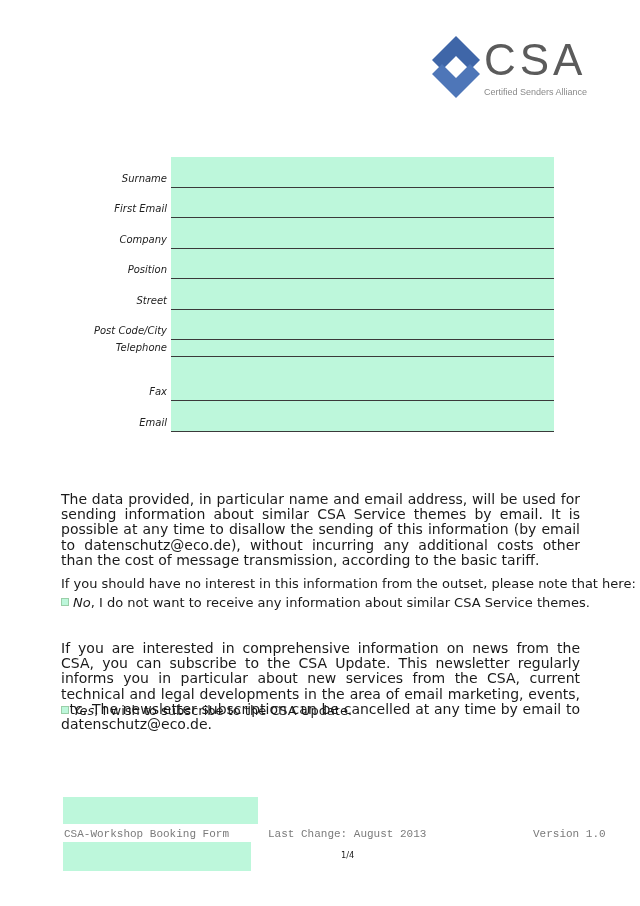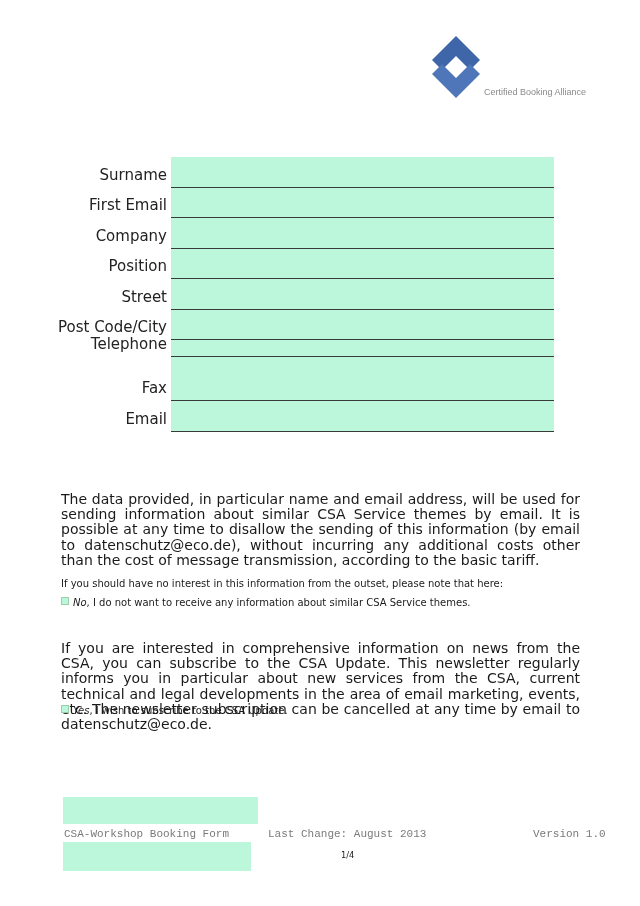--- a/index.html
+++ b/index.html
@@ -11,29 +11,29 @@
     .logo { position: absolute; left: 432px; top: 36px; width: 150px; height: 64px; }
     .logo svg { position: absolute; left: 0; top: 0; }
     .logo-text { position: absolute; left: 52px; top: 2px; font-family: "Liberation Sans", sans-serif;
                  font-size: 44px; line-height: 44px; color: #5b5b5b; font-weight: 300; letter-spacing: 4px; }
     .logo-sub { position: absolute; left: 52px; top: 51px; font-family: "Liberation Sans", sans-serif;
                 font-size: 9px; color: #8a8a8a; white-space: nowrap; }
 
     .form { position: absolute; left: 0; top: 157px; width: 640px; }
     .field-bg { position: absolute; left: 171px; top: 0; width: 383px; height: 274px; background: #bdf7db; }
     .row { position: absolute; left: 0; width: 640px; height: 30.5px; }
-    .row .label { position: absolute; right: 473px; bottom: 4px; font-size: 15px; color: #222; white-space: nowrap;
-                  font-family: "DejaVu Sans", sans-serif; }
+    .row .label { position: absolute; right: 473px; bottom: 4px; font-size: 10px; color: #222; white-space: nowrap;
+                  font-family: "DejaVu Sans", sans-serif; font-style: italic; }
     .row .input { position: absolute; left: 171px; width: 383px; top: 0; height: 100%;
                   border: none; border-bottom: 1.5px solid #3a3a3a; background: transparent; padding: 0; margin: 0;
                   box-sizing: border-box; outline: none; }
 
     .para { position: absolute; left: 61px; width: 519px; font-size: 14px; line-height: 15.2px;
             text-align: justify; color: #1a1a1a; }
-    .check-line { position: absolute; left: 61px; font-size: 10px; line-height: 15px; white-space: nowrap; }
+    .check-line { position: absolute; left: 61px; font-size: 13px; line-height: 15px; white-space: nowrap; }
     .checkbox { display: inline-block; width: 8px; height: 8px; background: #bdf7db; border: 1px solid #9acfa8;
                 margin-right: 4px; vertical-align: 1px; box-sizing: border-box; }
     .check-line em { font-style: italic; }
 
     .footer-box1 { position: absolute; left: 63px; top: 797px; width: 195px; height: 27px; background: #bdf7db; }
     .footer-box2 { position: absolute; left: 63px; top: 842px; width: 188px; height: 29px; background: #bdf7db; }
     .footer-text { position: absolute; top: 828px; font-size: 11px; color: #7a7a7a; white-space: nowrap;
                    font-family: Liberation Mono, monospace; }
     .page-num { position: absolute; left: 314px; top: 850px; font-size: 8.3px; color: #222; margin-left: 27px; }
   </style>
@@ -41,21 +41,22 @@
 <body>
 
 <div class="title">
 </div>
 
 <div class="logo">
   <svg width="48" height="62" viewBox="0 0 48 62">
     <polygon points="24,0 48,24 38,34 24,20 10,34 0,24" fill="#3f66a8"></polygon>
     <polygon points="0,38 10,28 24,42 38,28 48,38 24,62" fill="#4e76b8"></polygon>
   </svg>
-  <div class="logo-sub">Certified Booking Alliance</div>
+  <div class="logo-text">CSA</div>
+  <div class="logo-sub">Certified Senders Alliance</div>
 </div>
 
 <div class="form">
   <div class="field-bg"></div>
   <div class="row" style="top:0px;">
     <span class="label">Surname</span>
     <input class="input" type="text" value="" style="">
   </div>
   <div class="row" style="top:30.5px;">
     <span class="label">First Email</span>

